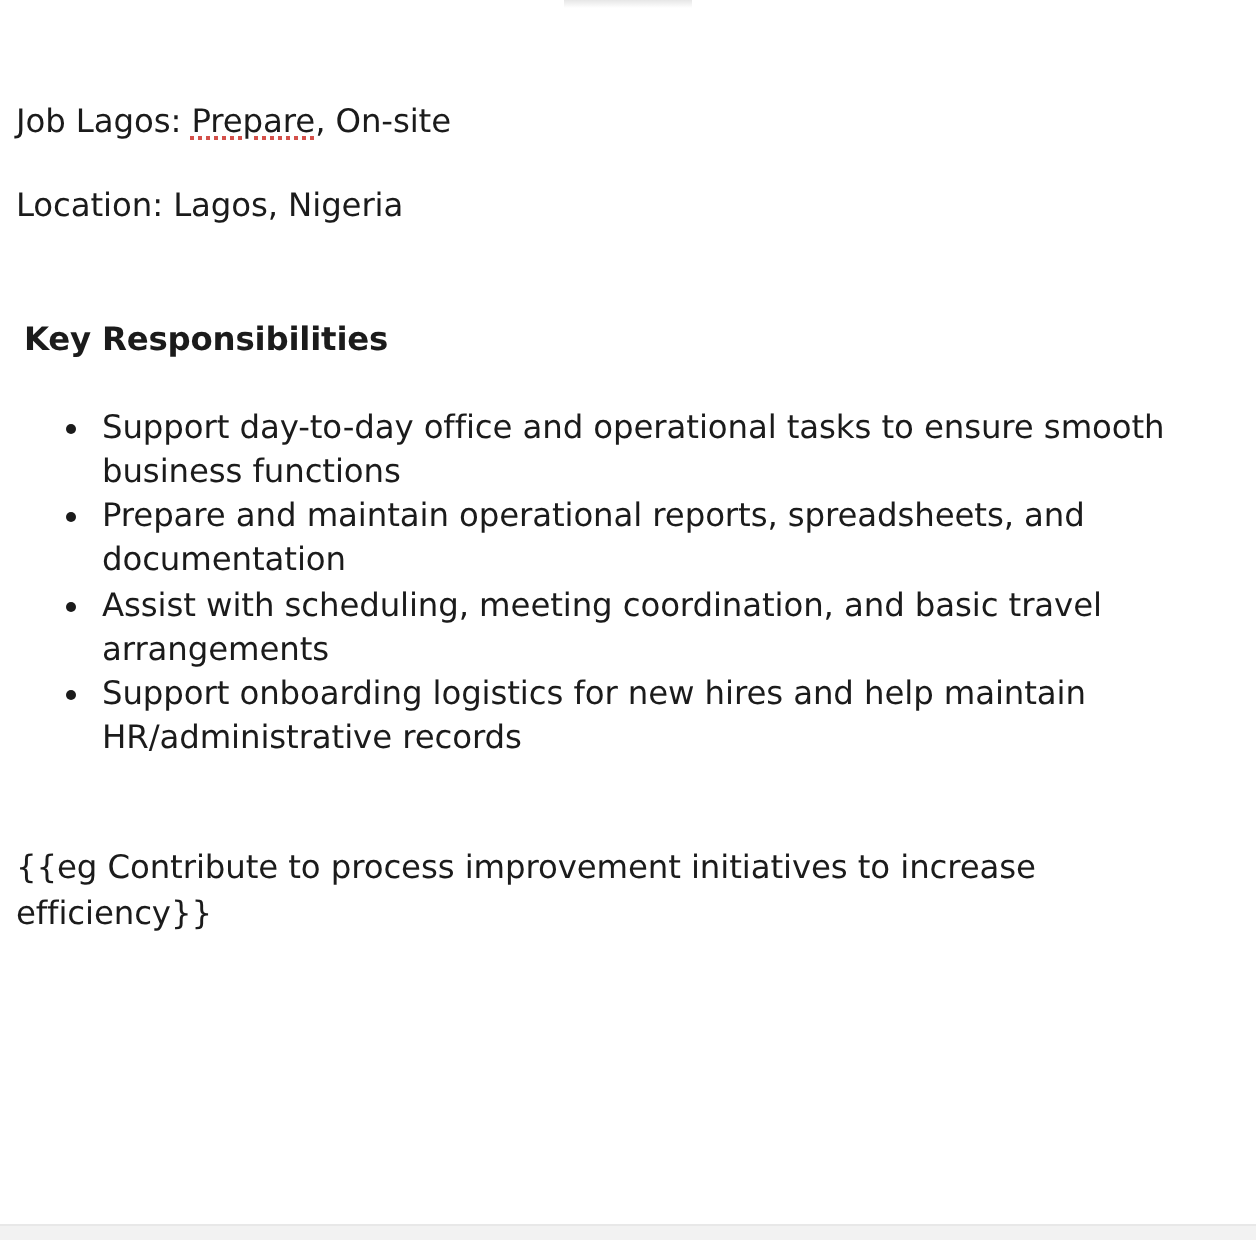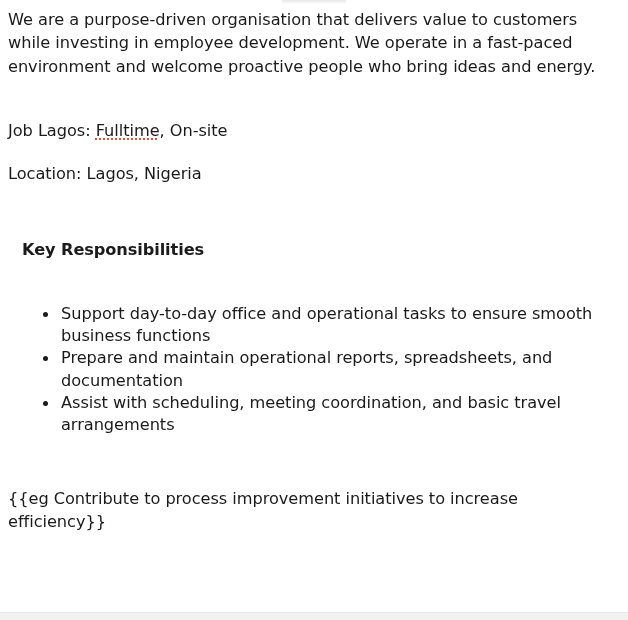--- a/index.html
+++ b/index.html
@@ -44,29 +44,29 @@
     letter-spacing: -0.05px;
     max-width: 600px;
   }
 
   .spacer-sm { height: 19px; }
   .spacer-md { height: 22px; }
   .spacer-lg { height: 40px; }
   .spacer-xs { height: 15px; }
 
   h3.heading {
-    margin: 14px;
+    margin: 4px;
     font-size: 16.2px;
     line-height: 22px;
     font-weight: 700;
     letter-spacing: -0.1px;
   }
 
   ul.bullets {
-    margin: 13px;
+    margin: 3px;
     padding: 0 0 0 32px;
     list-style: none;
   }
   ul.bullets li {
     position: relative;
     font-size: 16.2px;
     line-height: 22.2px;
     letter-spacing: -0.05px;
     margin: 0 0 0 0;
     padding-left: 8px;
@@ -108,43 +108,43 @@
     box-sizing: border-box;
   }
 </style>
 </head>
 <body>
 
 <div class="top-clip"></div>
 
 <div class="doc">
 
-  <p class="para">We are a purpose-driven organisation that delivers value to customers while investing in employee development. We operate in a fast-paced environment and welcome proactive people who bring ideas and energy.</p>
 
   <div class="spacer-md"></div>
 
 
   <div class="spacer-sm"></div>
 
-  <p class="para"><span>Job Lagos:</span>&nbsp;<span class="misspelled">Fulltime</span><span>, On-site</span></p>
+  <p class="para"><span>Job Lagos:</span>&nbsp;<span class="misspelled">Prepare</span><span>, On-site</span></p>
 
   <div class="spacer-sm"></div>
 
   <p class="para">Location: Lagos, Nigeria</p>
 
   <div class="spacer-lg"></div>
 
   <h3 class="heading">Key Responsibilities</h3>
 
   <div class="spacer-xs"></div>
 
   <ul class="bullets">
     <li>Support day-to-day office and operational tasks to ensure smooth business functions</li>
     <li>Prepare and maintain operational reports, spreadsheets, and documentation</li>
     <li>Assist with scheduling, meeting coordination, and basic travel arrangements</li>
+    <li>Support onboarding logistics for new hires and help maintain HR/administrative records</li>
   </ul>
 
   <div class="spacer-md"></div>
 
   <p class="placeholder-line">{{eg Contribute to process improvement initiatives to increase efficiency}}</p>
 
 </div>
 
 <div class="bottom-strip"></div>
 

